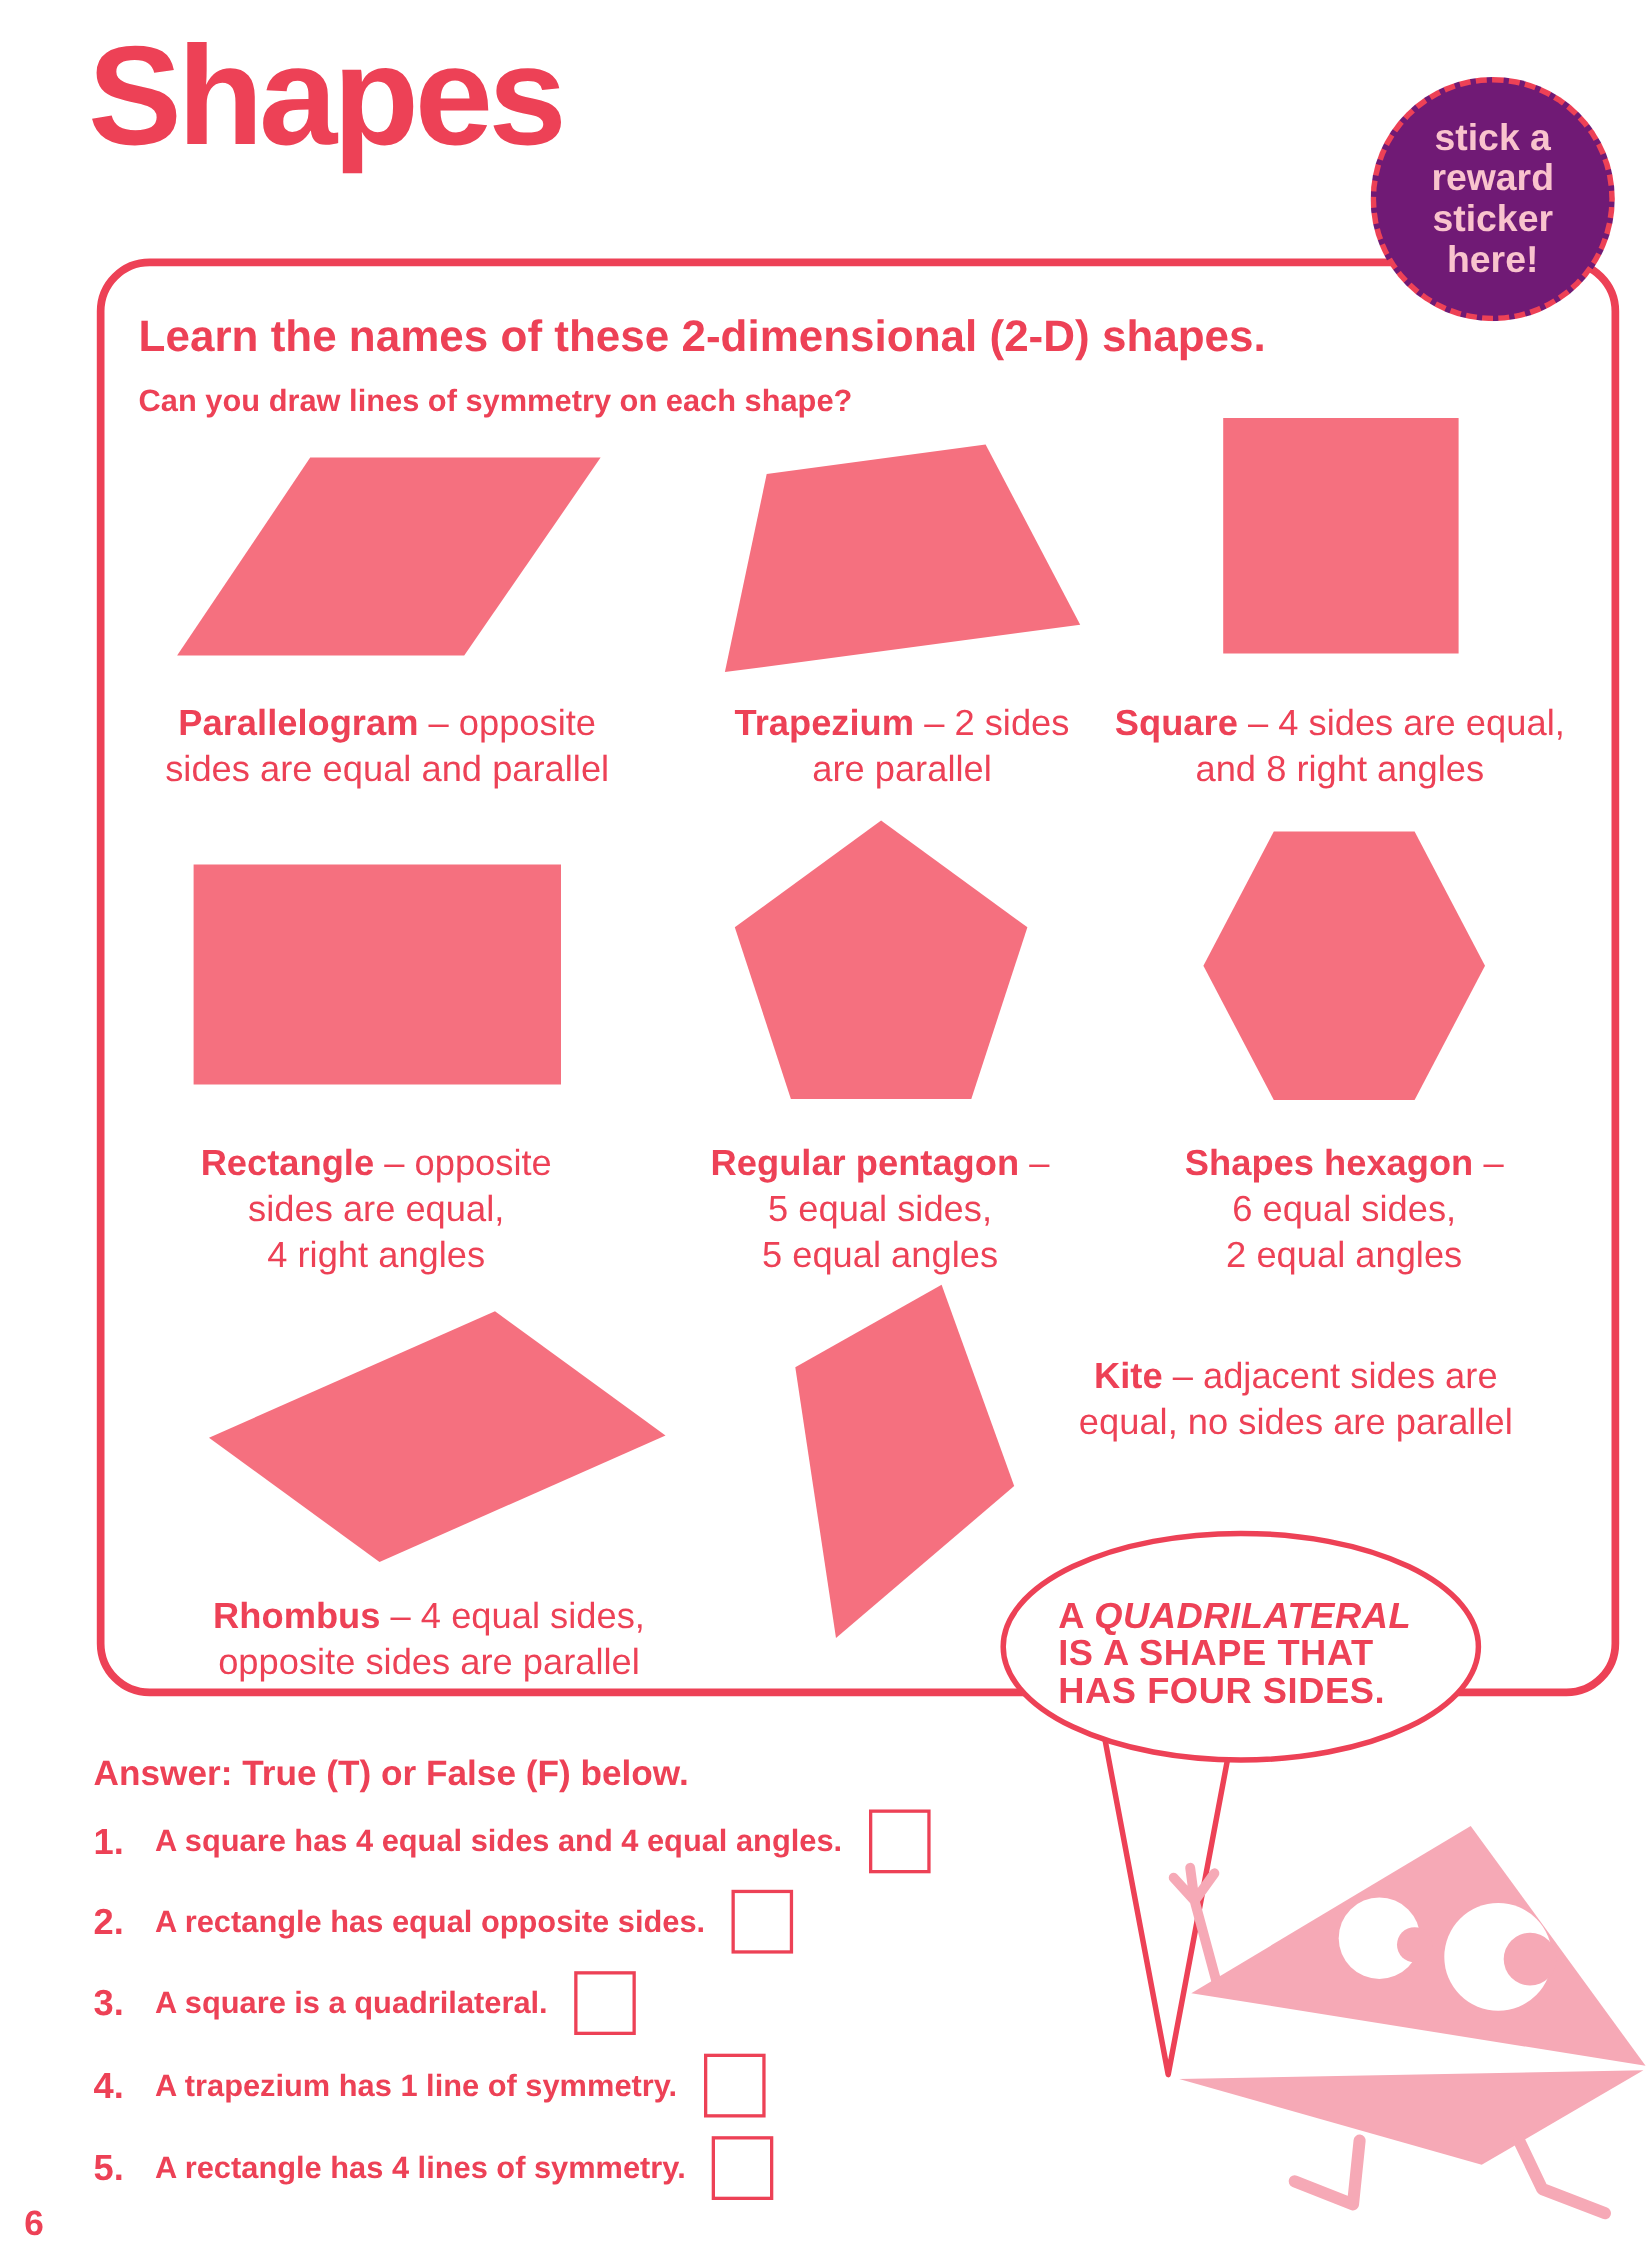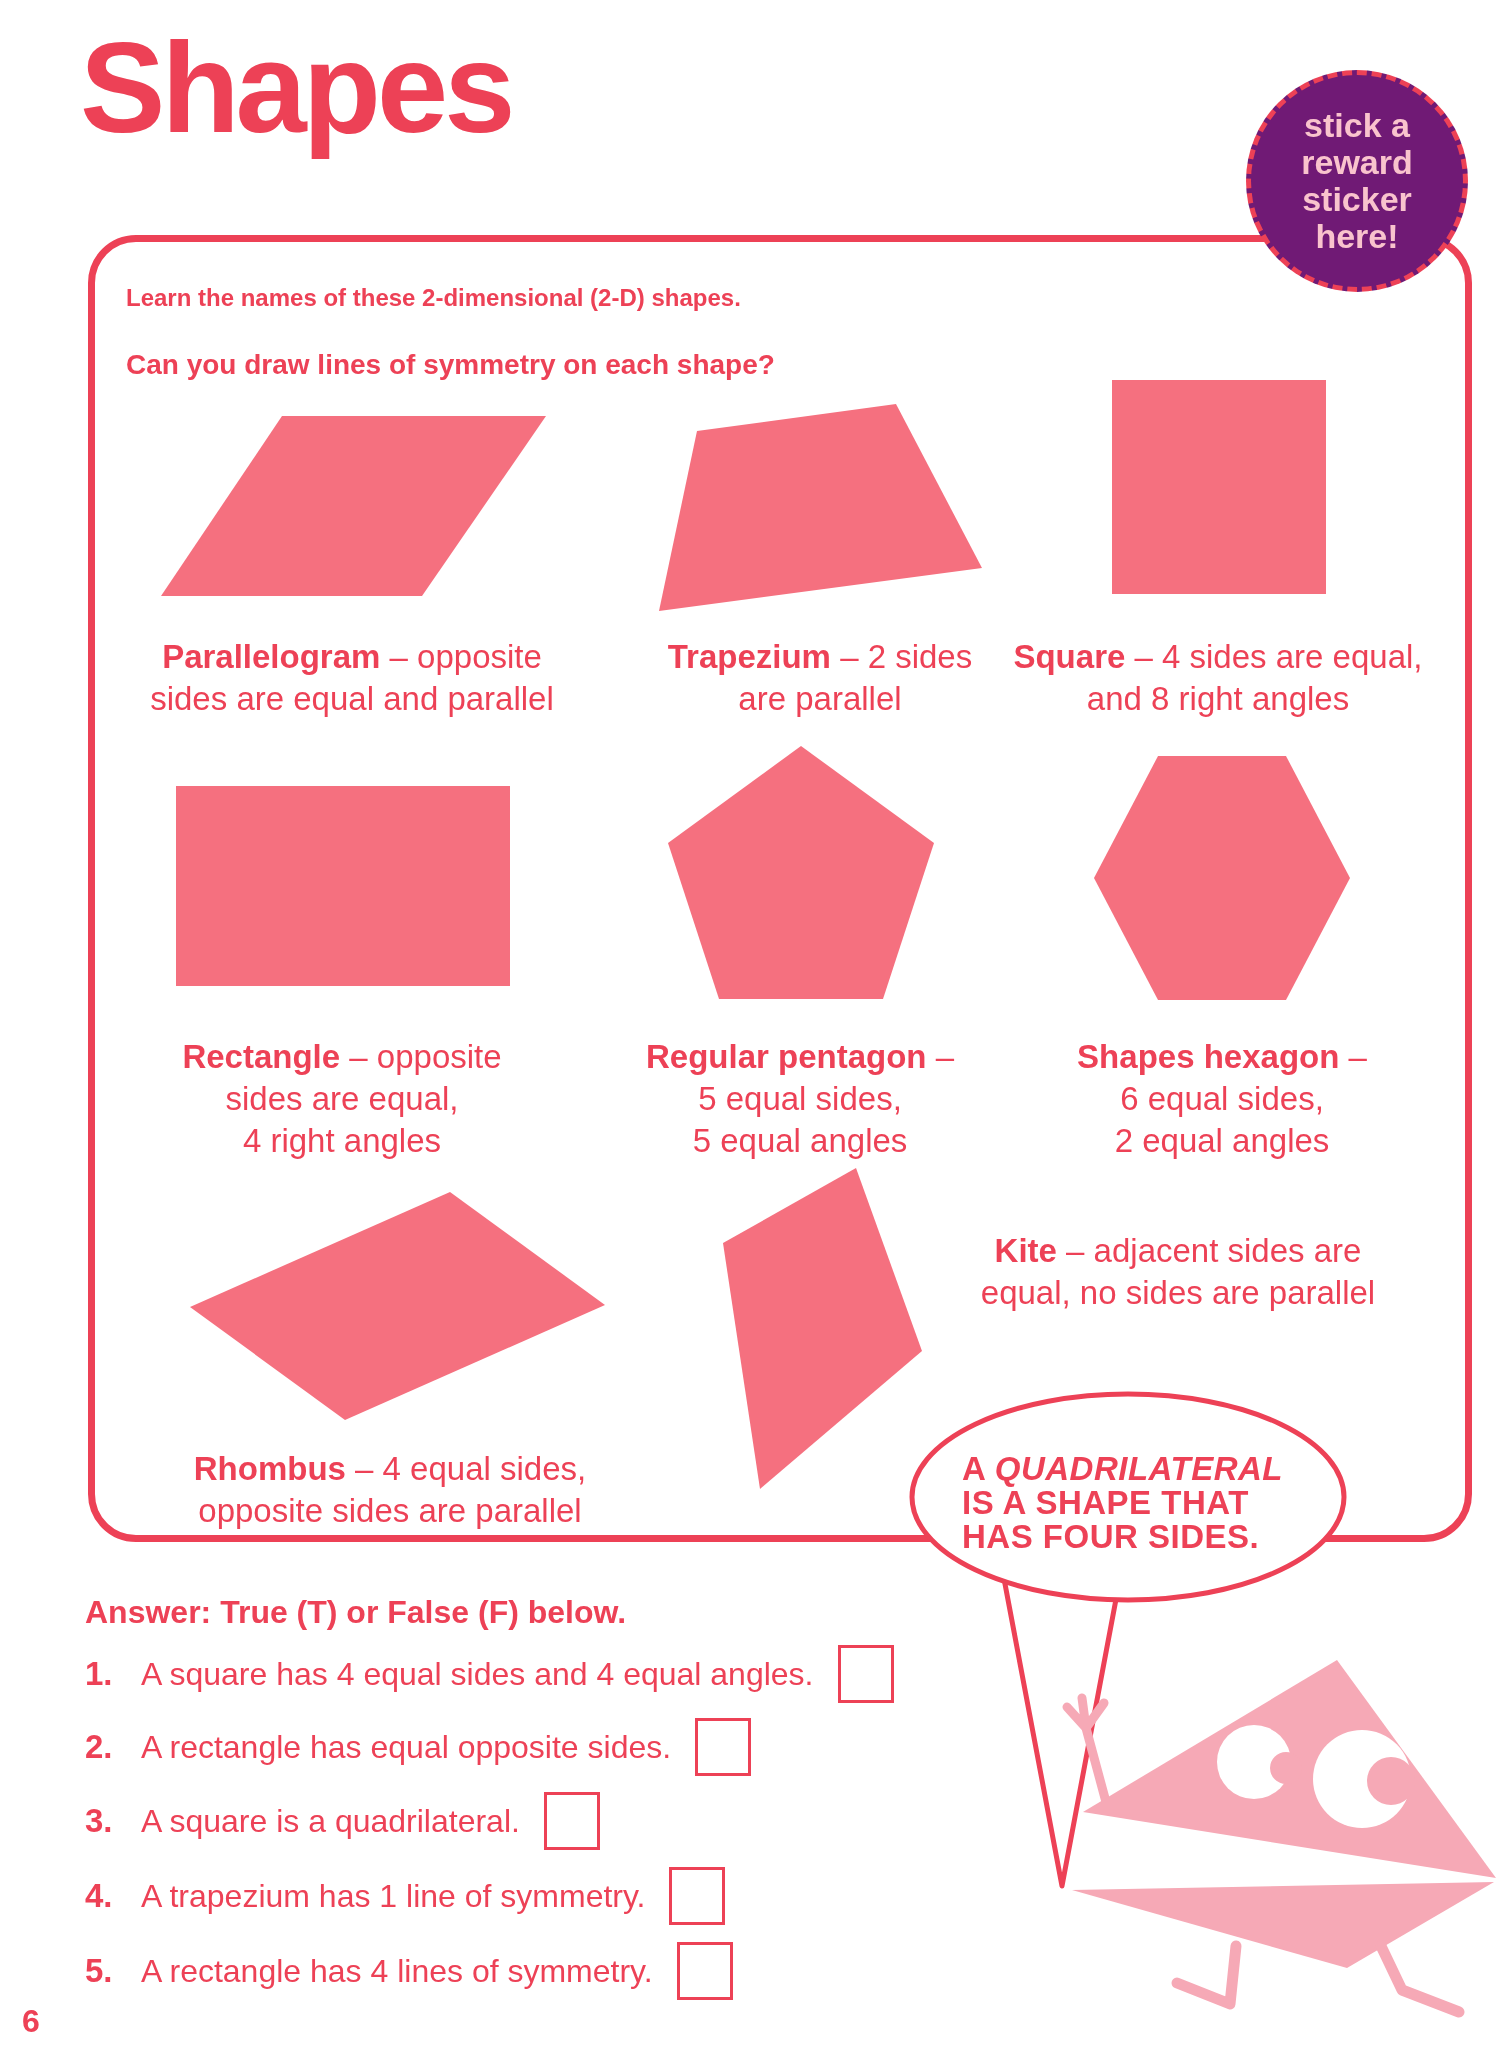--- a/index.html
+++ b/index.html
@@ -20,37 +20,37 @@
     border:5px dashed var(--red);background:#701a75;z-index:6;
     display:flex;flex-direction:column;justify-content:center;align-items:center;
     text-align:center;font-weight:bold;font-size:34px;line-height:37px;
     color:var(--pale);box-sizing:border-box;
   }
   
   .panel{
     left:88px;top:235px;width:1384px;height:1307px;box-sizing:border-box;
     border:7px solid var(--red);border-radius:48px;z-index:1;background:transparent;
   }
-  .h1{left:126px;top:284px;font-size:24px;font-weight:bold;z-index:2;}
+  .h1{left:126px;top:284px;font-size:40px;font-weight:bold;z-index:2;}
   .h2{left:126px;top:349px;font-size:28px;font-weight:bold;z-index:2;}
   svg.overlay{left:0;top:0;z-index:3;pointer-events:none;}
   
   .lbl{z-index:4;text-align:center;font-size:33px;line-height:42px;color:var(--red);}
   .lbl b{font-weight:bold;}
   
   .bubbleText{
     left:962px;top:1452px;width:360px;z-index:5;font-weight:bold;
     font-size:33px;line-height:34px;letter-spacing:0.5px;color:var(--red);
   }
   .bubbleText .it{font-style:italic;}
   
   .quizHead{left:85px;top:1594px;font-size:32px;font-weight:bold;}
   .qrow{position:absolute;left:85px;height:58px;display:flex;align-items:center;}
   .qnum{font-size:33px;font-weight:bold;width:42px;flex:0 0 42px;}
-  .qtext{font-size:32px;margin-left:14px;}
+  .qtext{font-size:28px;margin-left:14px;font-weight:bold;}
   .qbox{
     width:50px;height:52px;border:3px solid var(--red);background:#ffffff;
     margin-left:24px;flex:0 0 auto;
   }
   .pageNum{left:22px;top:2003px;font-size:32px;font-weight:bold;}
 </style>
 </head>
 <body>
 
 <div class="abs title">Shapes</div>

